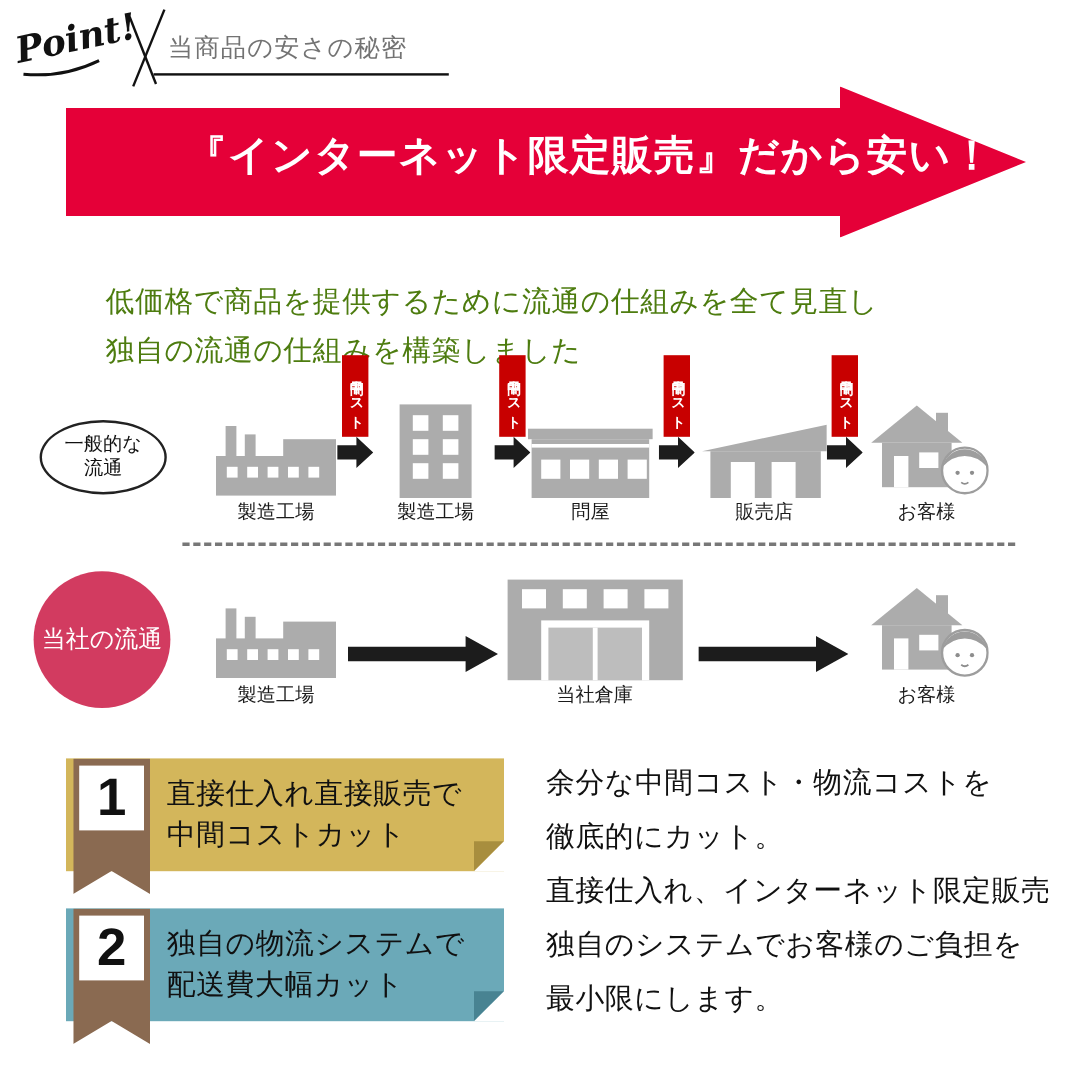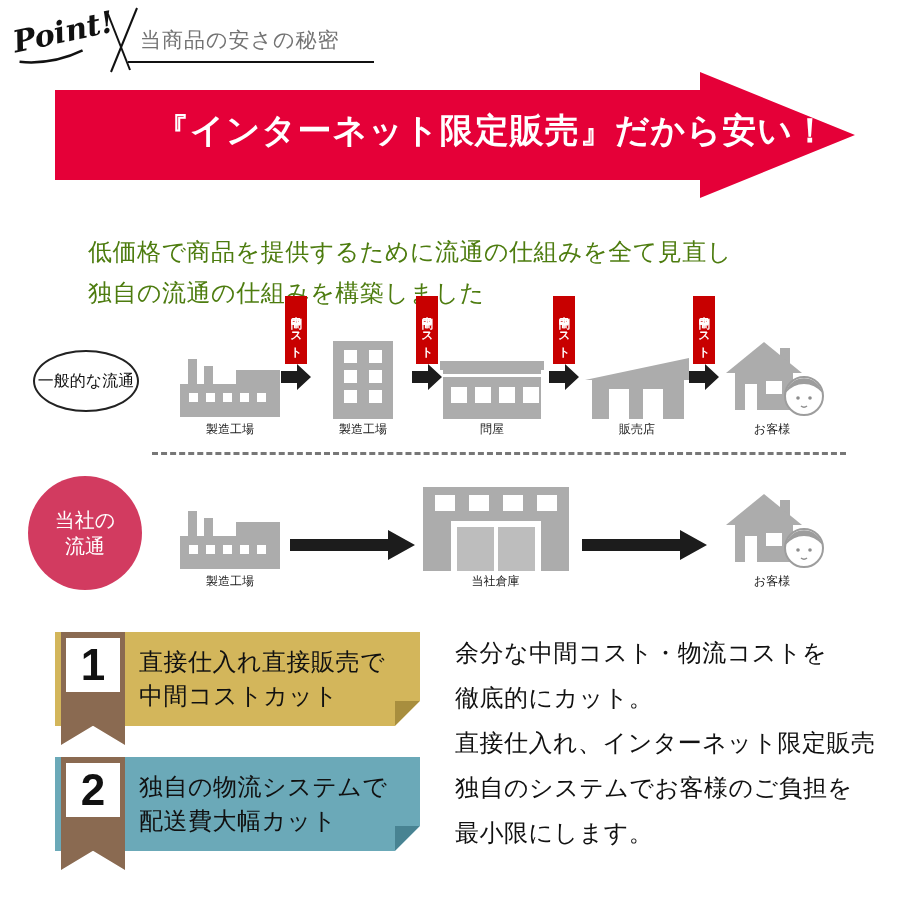--- a/index.html
+++ b/index.html
@@ -23,51 +23,51 @@
   }
 
   
   #intro{left:88px;top:190px;font-size:24px;line-height:41px;letter-spacing:0.5px;color:#4d7c0f;margin-top:41px;}
 
   
   .fnode{
     position:absolute;width:110px;height:112px;display:flex;flex-direction:column;
     align-items:center;justify-content:flex-end;
   }
-  .fnode .nlabel{font-size:12px;margin-top:2px;color:#1a1a1a;white-space:nowrap;}
+  .fnode .nlabel{font-size:16px;margin-top:2px;color:#1a1a1a;white-space:nowrap;}
   .fnode2{height:112px;}
 
   
   #g-node-0{left:175px;top:326px;}
   #g-node-1{left:308px;top:326px;}
   #g-node-2{left:437px;top:326px;}
   #g-node-3{left:582px;top:326px;}
   #g-node-4{left:717px;top:326px;}
   .arrow-s{top:364px;}
   #g-arrow-0{left:281px;} #g-arrow-1{left:412px;} #g-arrow-2{left:549px;} #g-arrow-3{left:689px;}
   .costtag{
     top:296px;width:22px;height:68px;background:#c80000;color:#fff;
     display:flex;align-items:center;justify-content:center;
     writing-mode:vertical-rl;text-orientation:upright;
     font-size:11.5px;letter-spacing:1px;font-weight:bold;
   }
   #g-cost-0{left:285px;} #g-cost-1{left:416px;} #g-cost-2{left:553px;} #g-cost-3{left:693px;}
 
   #general-oval{
     left:33px;top:350px;width:102px;height:58px;border:2px solid #222;border-radius:50%;
-    display:flex;flex-direction:row;align-items:center;justify-content:center;
+    display:flex;flex-direction:column;align-items:center;justify-content:center;
     font-size:16px;line-height:1.25;color:#111;text-align:center;
   }
 
   #dash-sep{left:152px;top:452px;width:694px;height:0;border-top:3px dashed #777;}
 
   
   #our-circle{
     left:28px;top:476px;width:114px;height:114px;border-radius:50%;background:#d23b60;
-    color:#fff;display:flex;flex-direction:column;align-items:center;justify-content:center;
+    color:#fff;display:flex;flex-direction:row;align-items:center;justify-content:center;
     font-size:20px;line-height:1.3;text-align:center;
   }
   #o-node-0{left:175px;top:478px;}
   #o-node-1{left:418px;top:478px;width:155px;}
   #o-node-2{left:717px;top:478px;}
   .arrow-l{top:530px;}
   #o-arrow-0{left:290px;} #o-arrow-1{left:582px;}
 
   
   .pbox{position:absolute;left:55px;width:365px;height:94px;}

